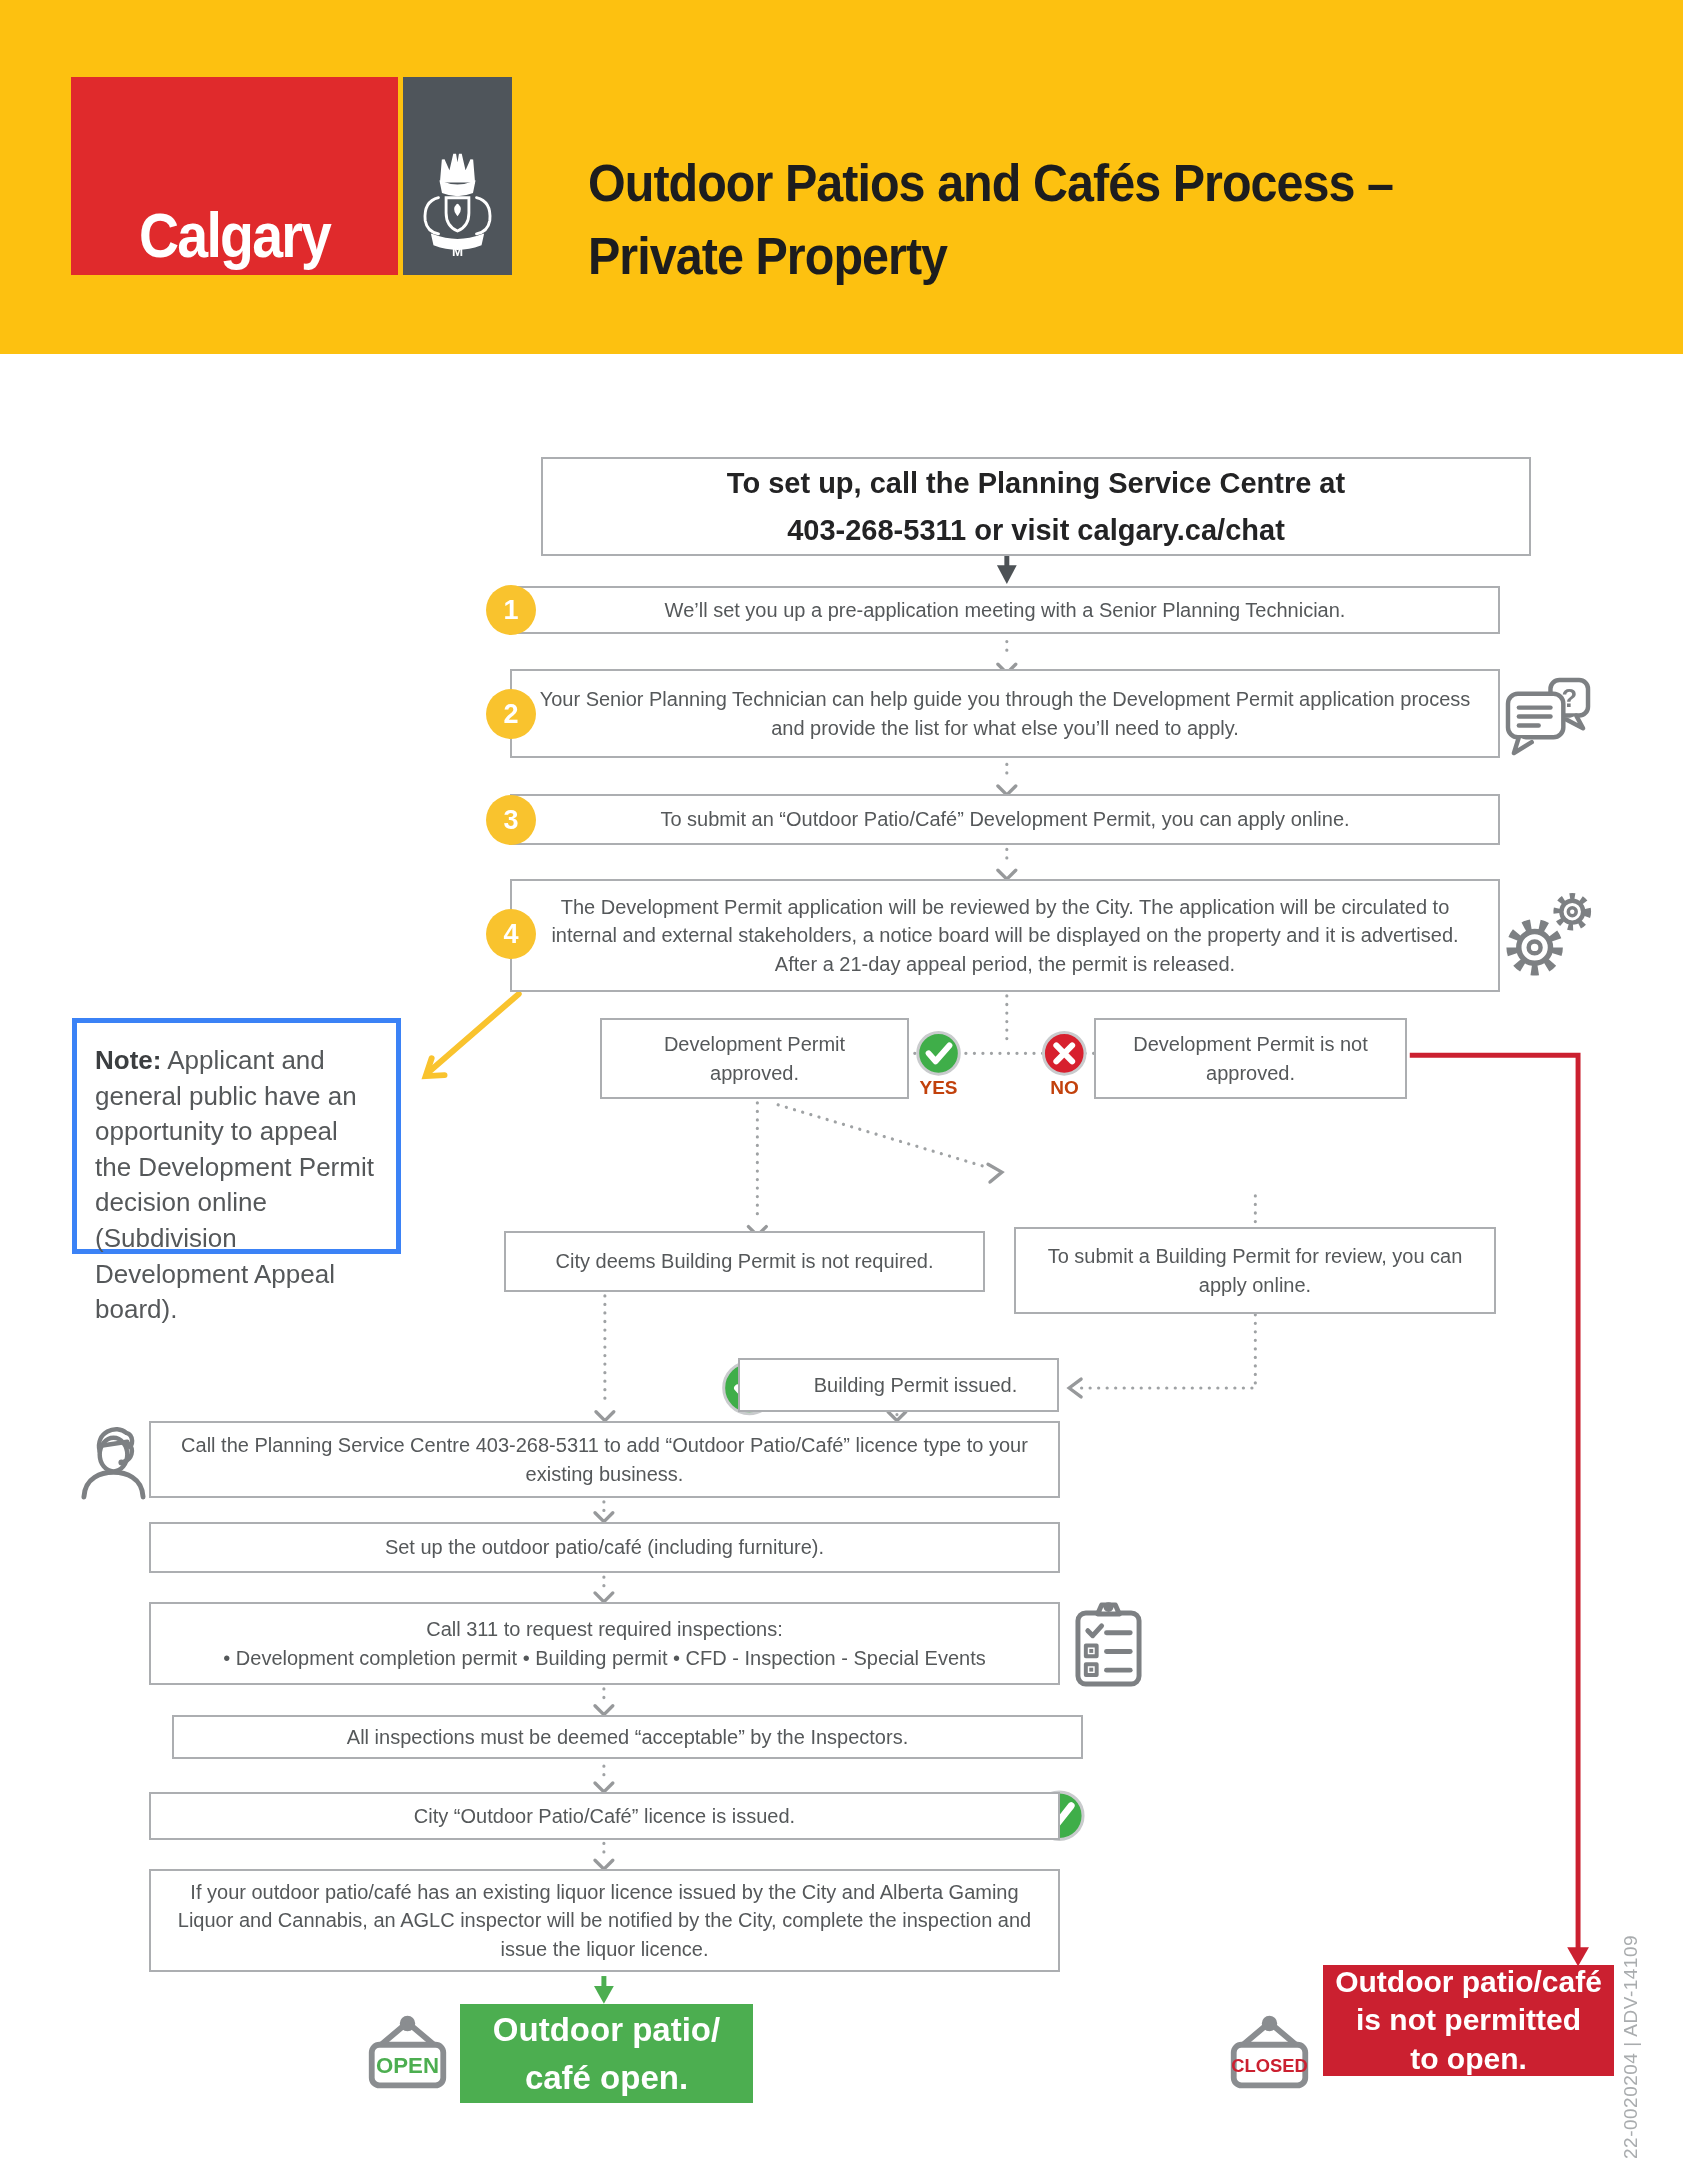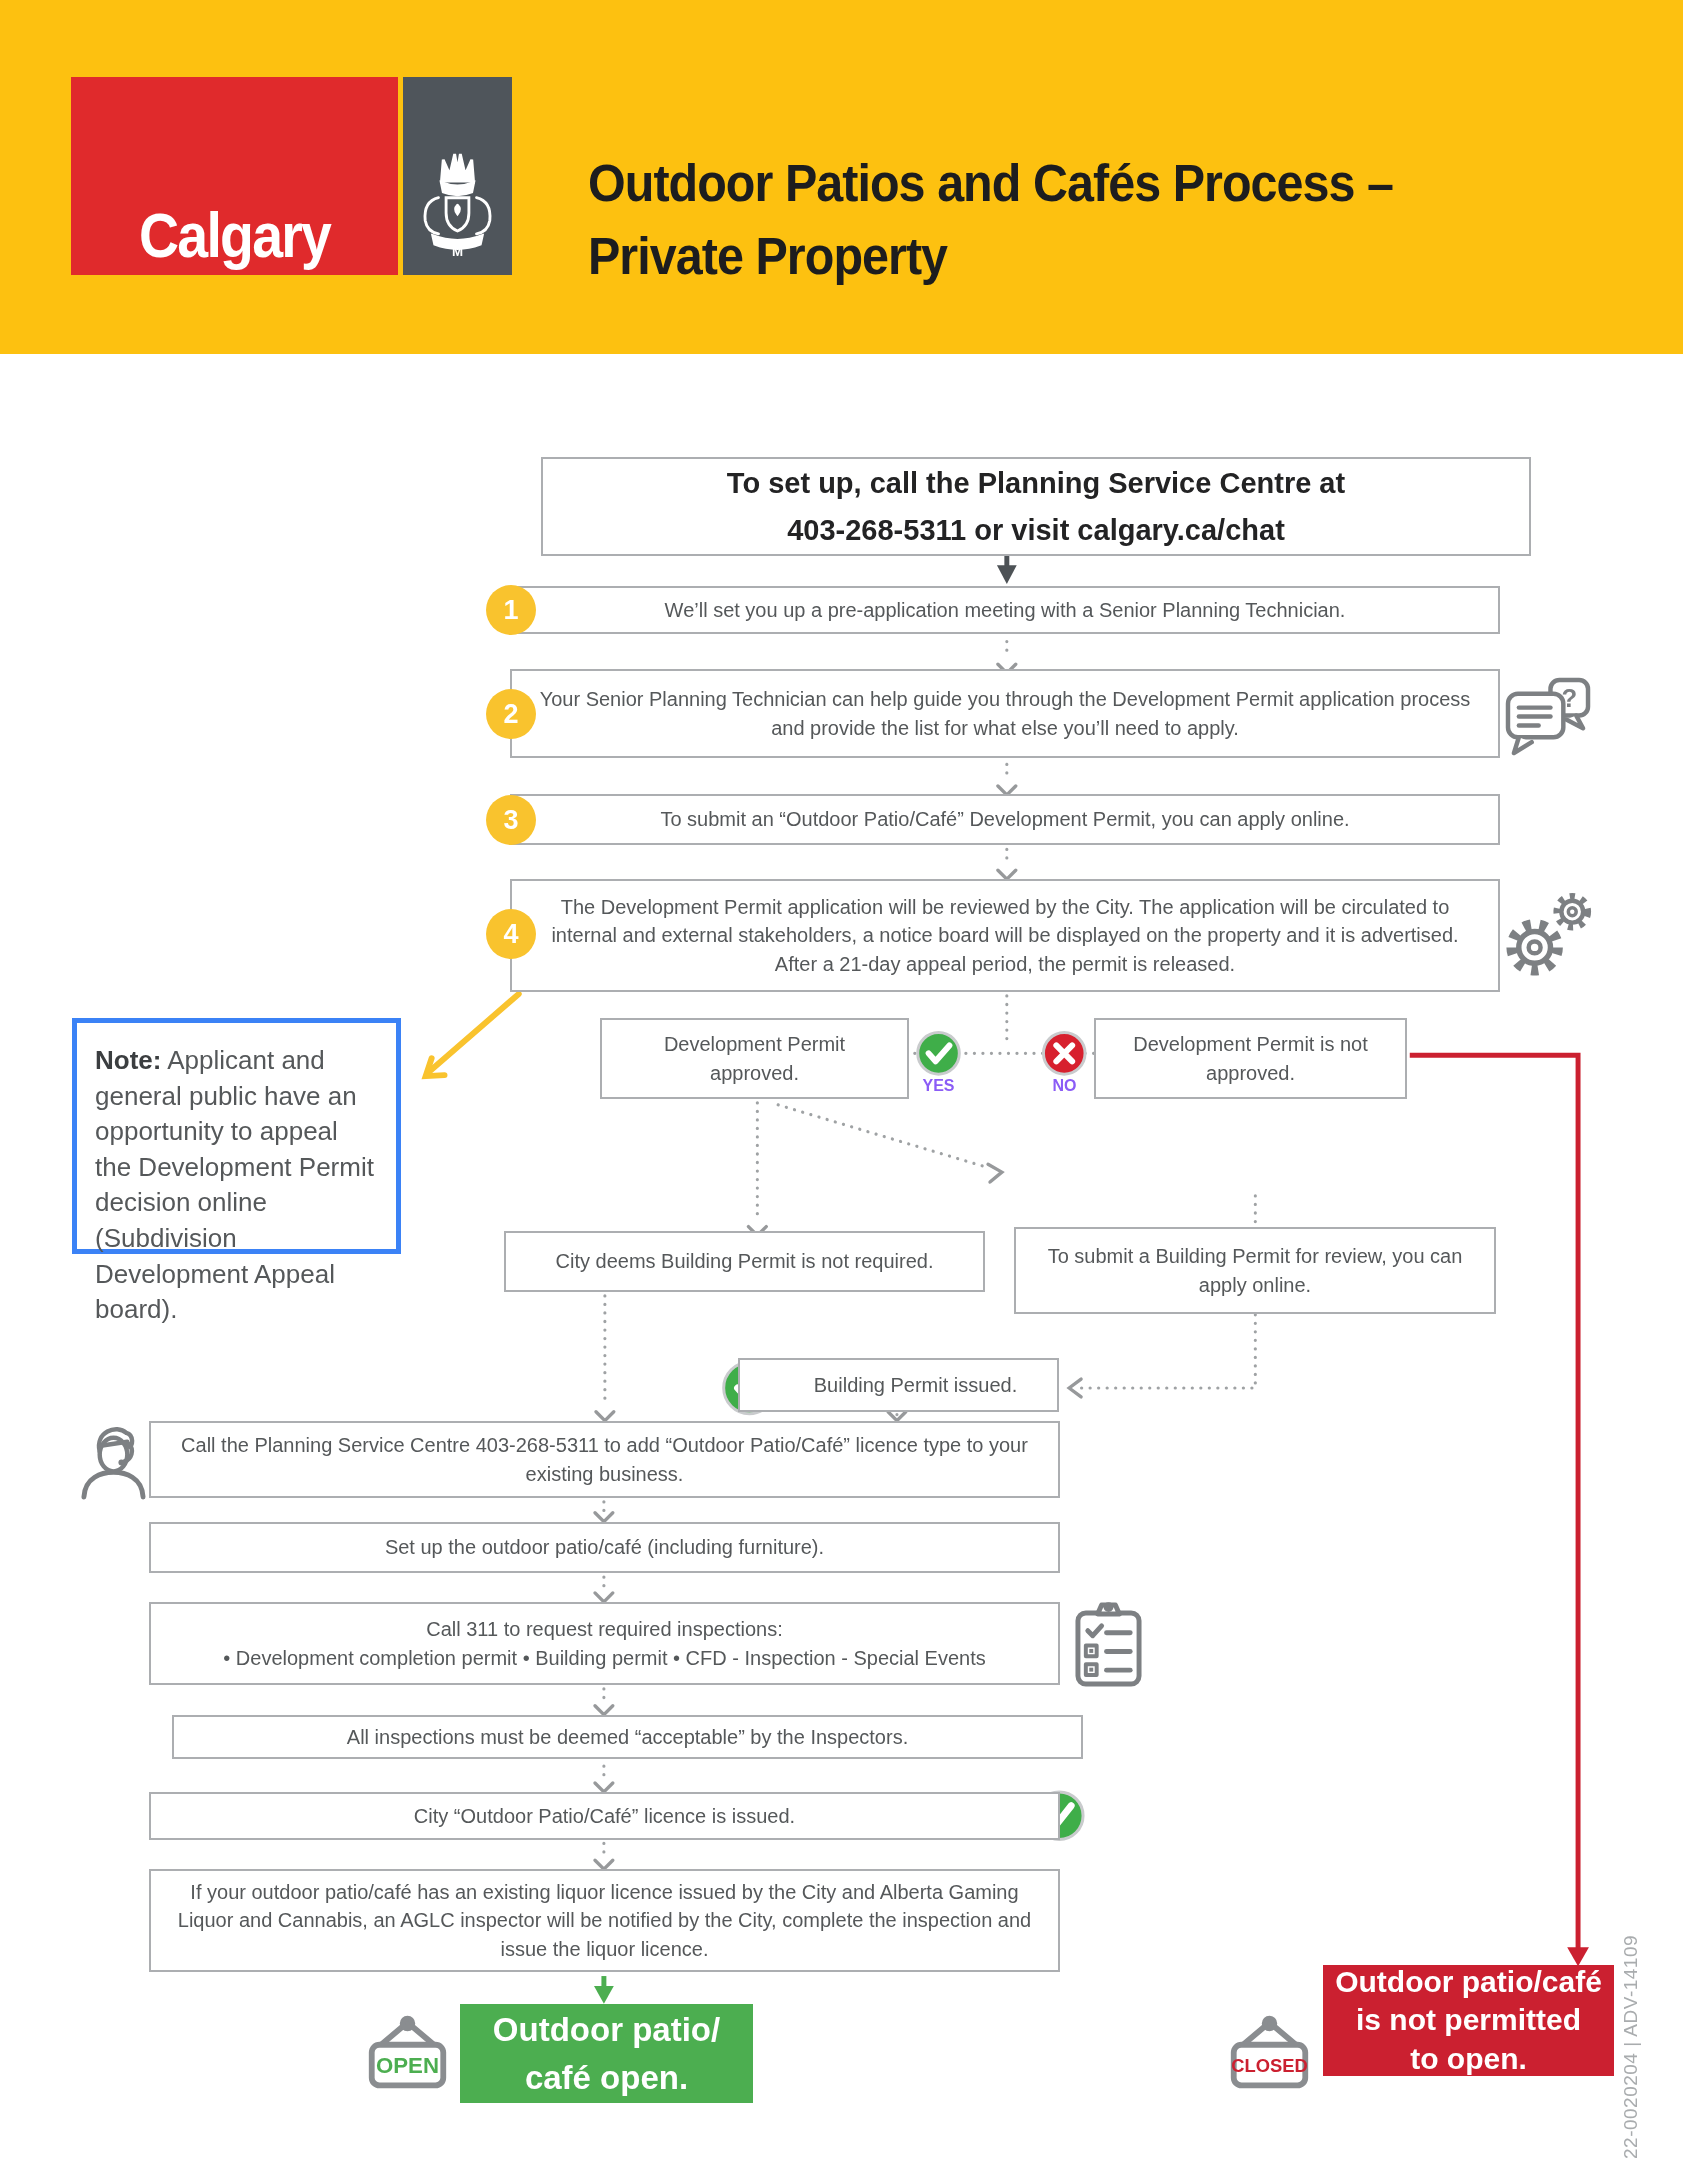--- a/index.html
+++ b/index.html
@@ -20,21 +20,21 @@
   .box{background:#fff;border:2px solid #ACAEB1;color:#55585A;display:flex;flex-direction:column;
     align-items:center;justify-content:center;text-align:center;font-size:20px;line-height:1.42;
     padding:4px 26px;z-index:3;}
   .preline{white-space:pre-line;}
   .bold-dark{font-weight:700;color:#232324;font-size:29px;line-height:1.6;}
   .stepnum{width:50px;height:50px;border-radius:50%;background:#F9C32E;color:#fff;font-weight:700;
     font-size:27px;display:flex;align-items:center;justify-content:center;z-index:4;}
   #note-box{left:72px;top:1018px;width:329px;height:236px;border:5px solid #3b82f6;background:#fff;
     color:#55585A;font-size:26px;line-height:1.37;text-align:left;padding:20px 18px;z-index:3;}
   #note-box b{color:#3b3e40;}
-  .badge-label{font-weight:800;color:#8b5cf6;font-size:16px;text-align:center;z-index:4;}
+  .badge-label{font-weight:800;color:#c2410c;font-size:19px;text-align:center;z-index:4;}
   .outcome{display:flex;align-items:center;justify-content:center;text-align:center;color:#fff;
     font-weight:700;z-index:3;}
   #open-box{left:460px;top:2004px;width:293px;height:99px;background:#4CAE50;font-size:33px;line-height:1.45;}
   #closed-box{left:1323px;top:1965px;width:291px;height:111px;background:#CB2030;font-size:30px;line-height:1.28;}
   #footer-code{left:1620px;top:1931px;height:228px;z-index:3;color:#A9ACAE;font-size:19px;
     writing-mode:vertical-rl;transform:rotate(180deg);letter-spacing:0.5px;}
   svg text{font-family:"Liberation Sans",sans-serif;}
   #connectors{left:0;top:0;z-index:2;}
   .icon{z-index:4;}
 </style>

